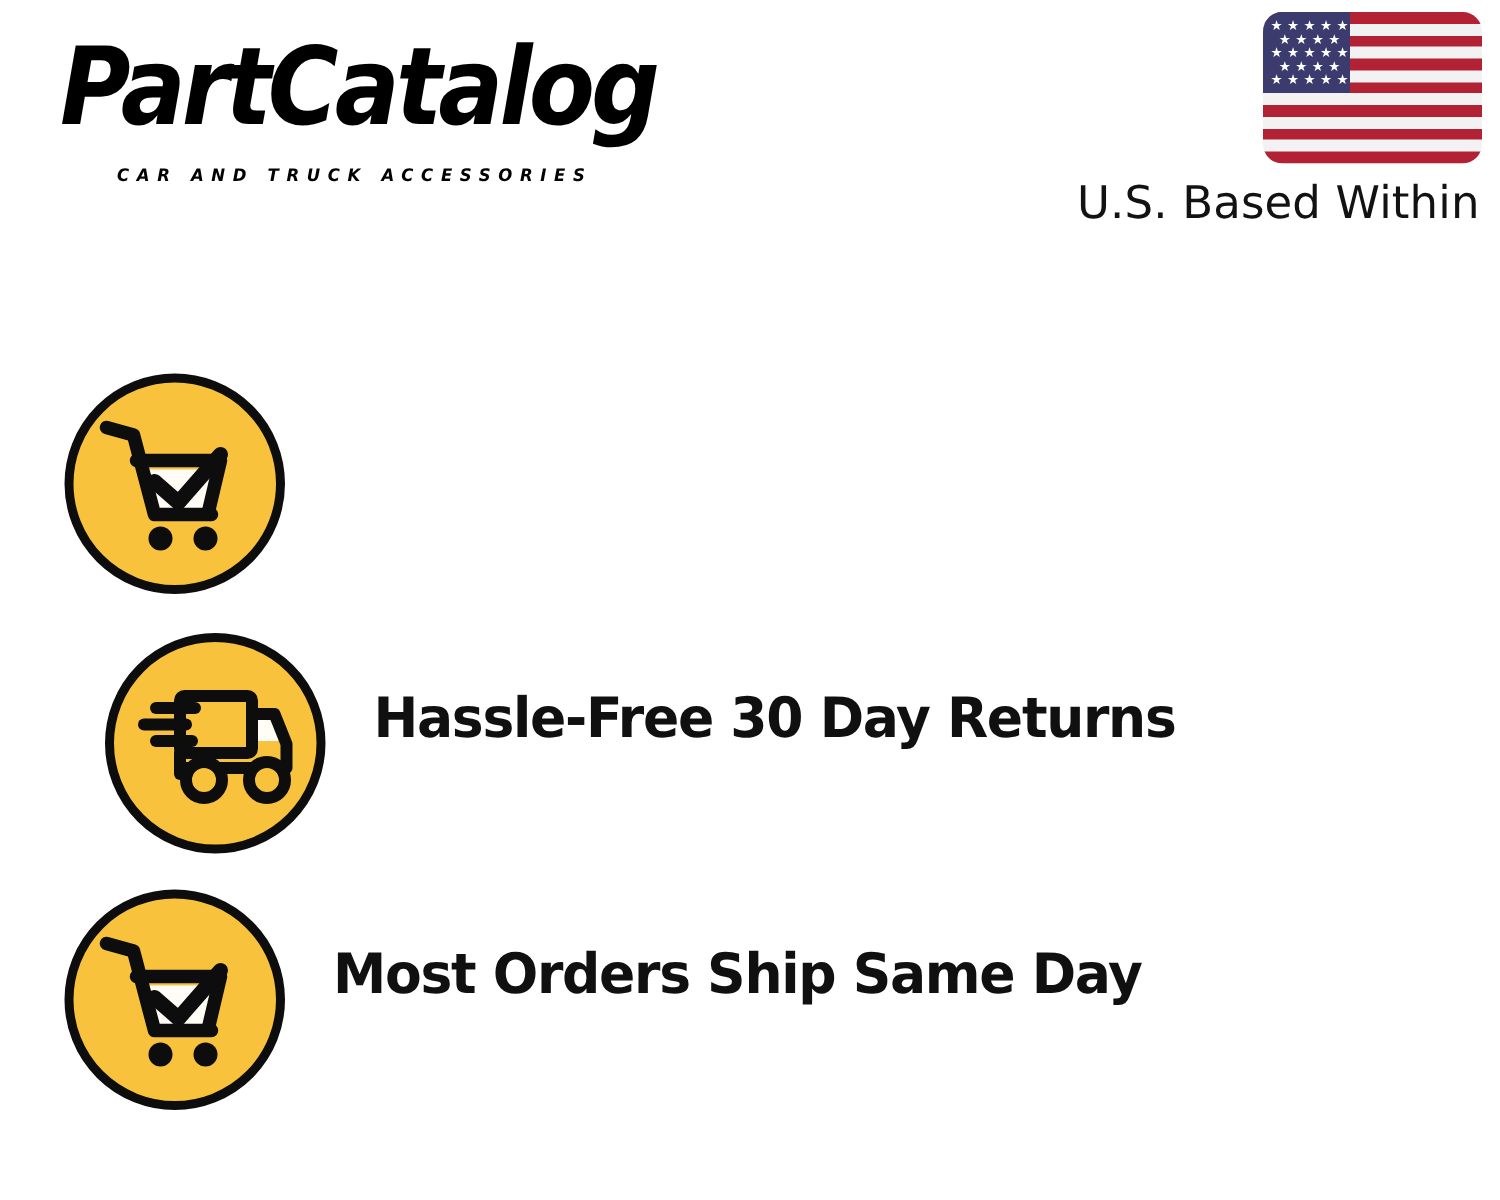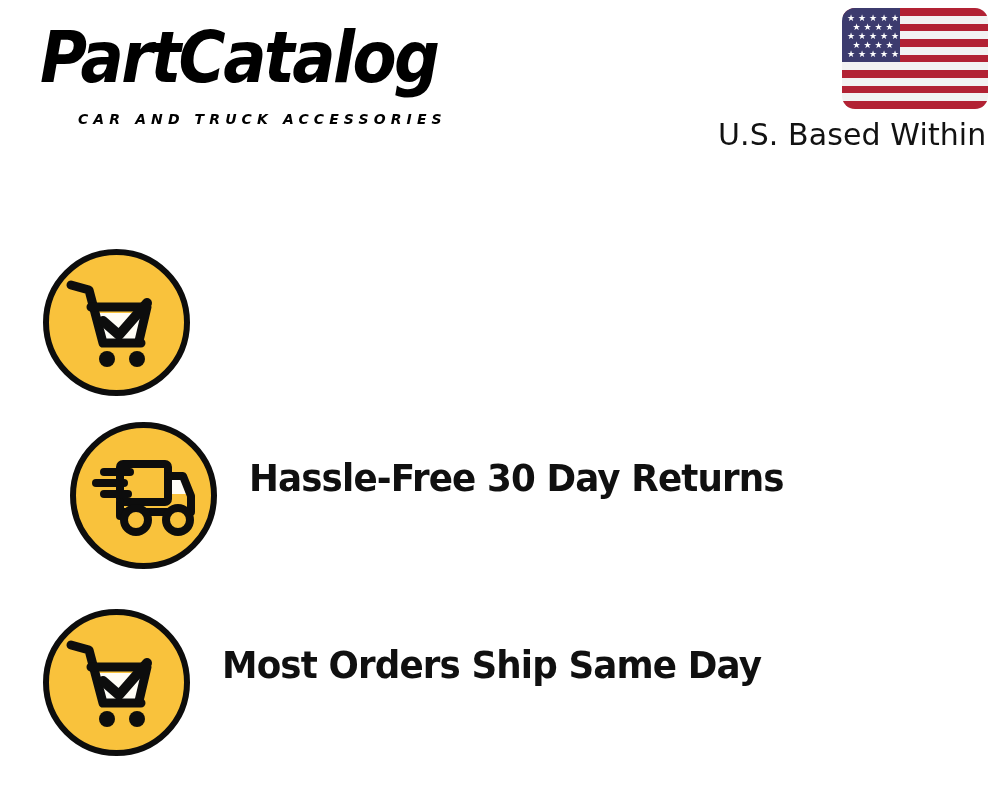--- a/index.html
+++ b/index.html
@@ -28,21 +28,21 @@
     transform-origin:left top;
     white-space:nowrap;
   }
   #brand-tagline {
     position:absolute;
     left:38px;
     top:88px;
     font-family:"DejaVu Sans", sans-serif;
     font-weight:bold;
     font-style:italic;
-    font-size:14px;
+    font-size:11px;
     letter-spacing:5.1px;
     color:#000000;
     white-space:nowrap;
     transform:scaleY(1.05);
     transform-origin:left top;
   }
 
   #seller-badge { position:absolute; right:12px; top:8px; width:270px; text-align:right; }
   #us-flag {
     width:146px; height:101px;
@@ -76,21 +76,21 @@
     color:#121212;
     letter-spacing:0.1px;
     white-space:nowrap;
   }
 
   
   #features { position:absolute; left:0; top:215px; width:1000px; }
   .feature-row { position:absolute; left:0; width:1000px; }
   #feature-row-0 { top:20px; height:180px; }
   #feature-row-1 { top:193px; height:170px;margin-left:27px; }
-  #feature-row-2 { top:380px; height:170px; }
+  #feature-row-2 { top:364px; height:170px; }
 
   .feature-icon {
     position:absolute;
     left:43px;
     width:147px; height:147px;
     border-radius:50%;
     background:#f9c23c;
     border:6px solid #0d0d0d;
   }
   #feature-row-0 .feature-icon { top:14px; }

